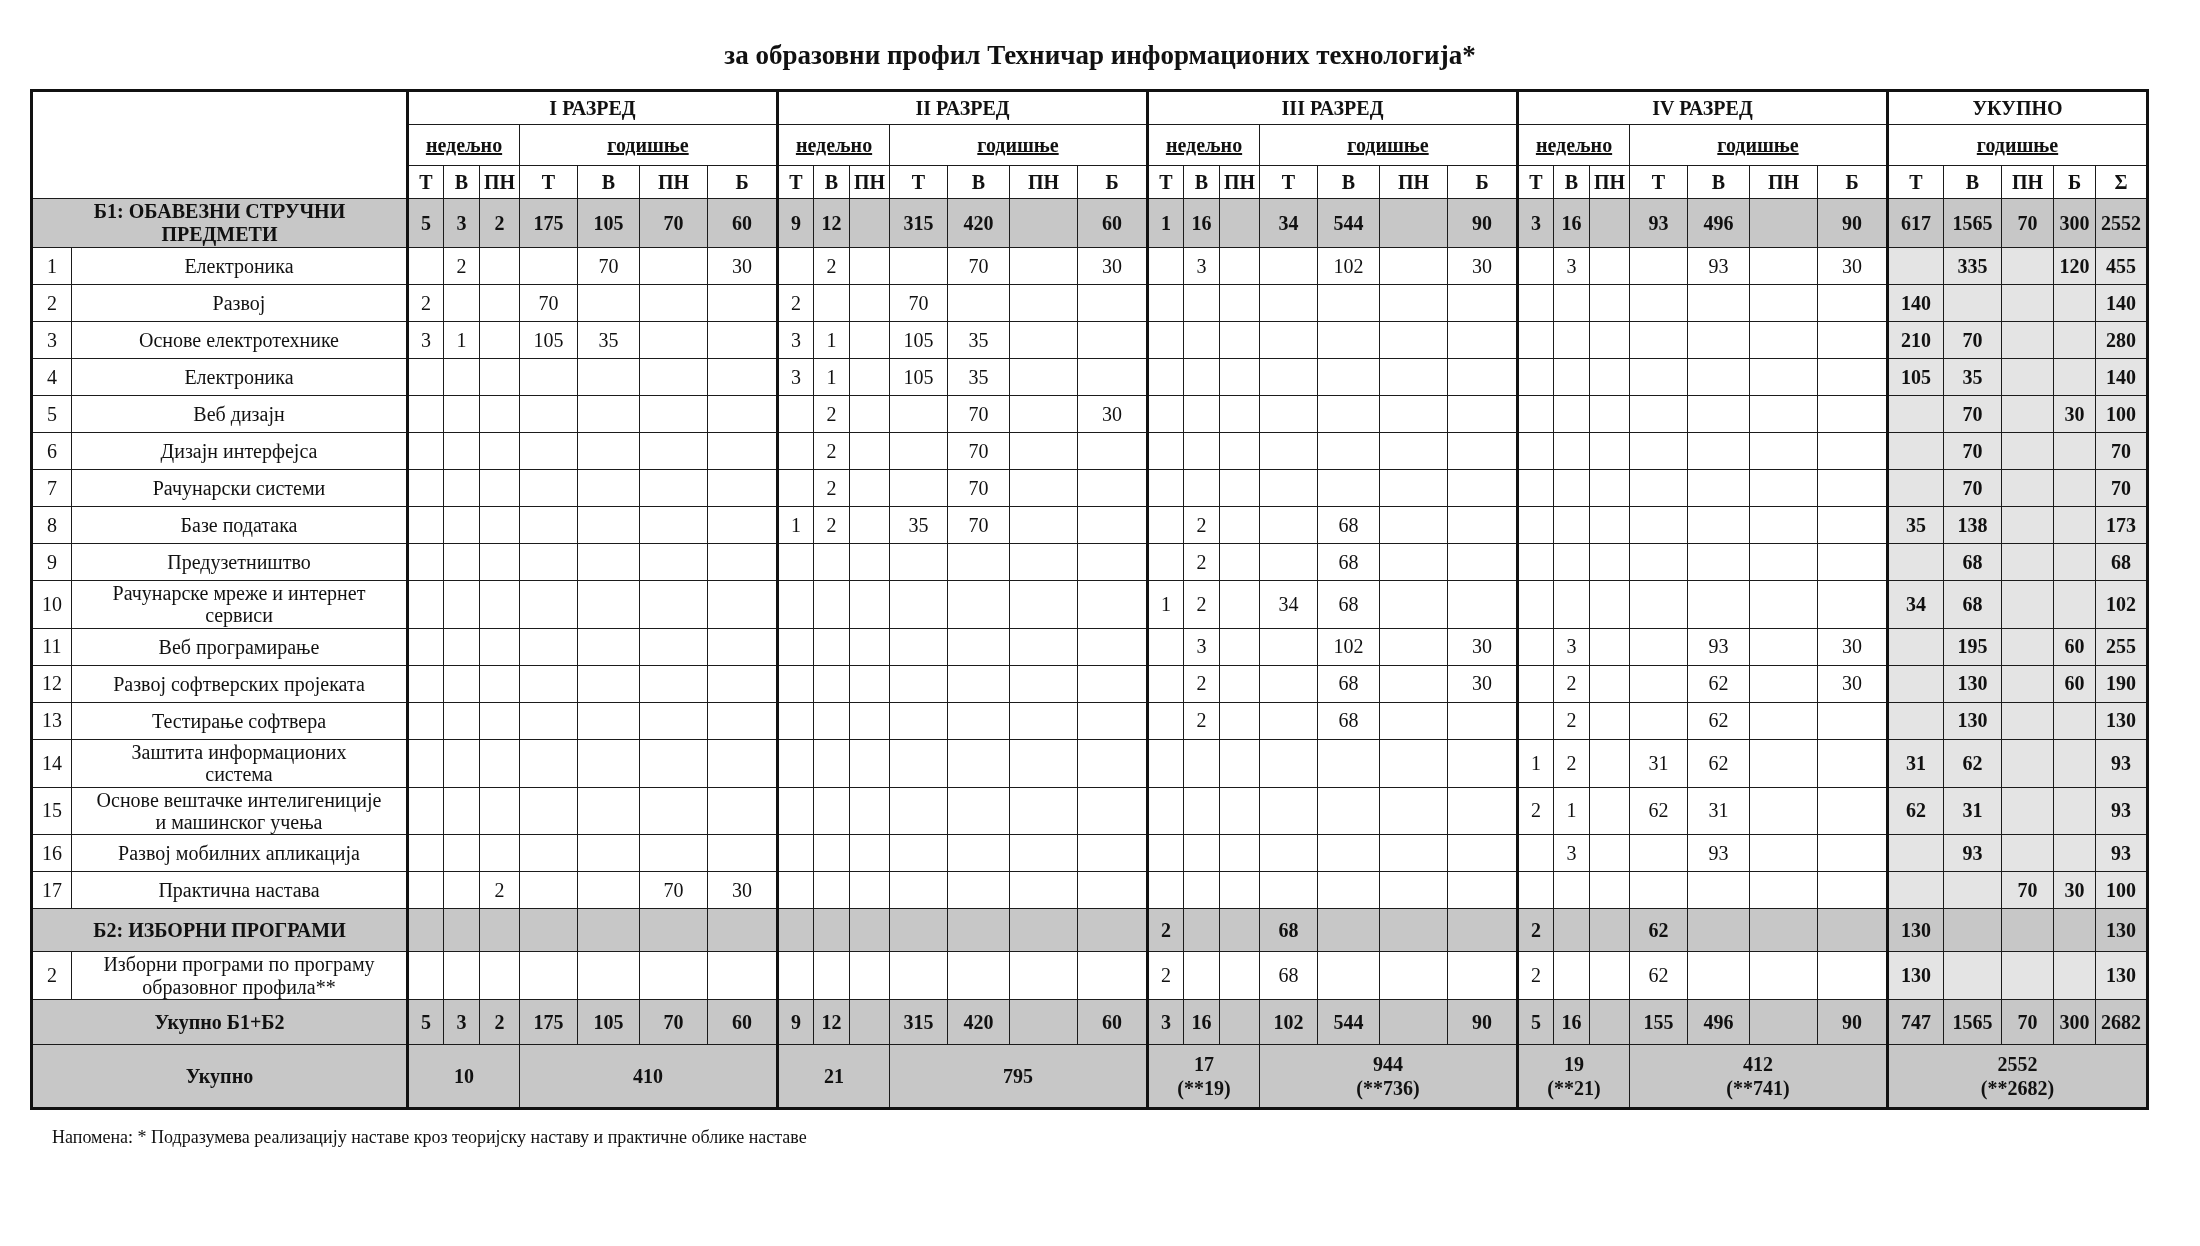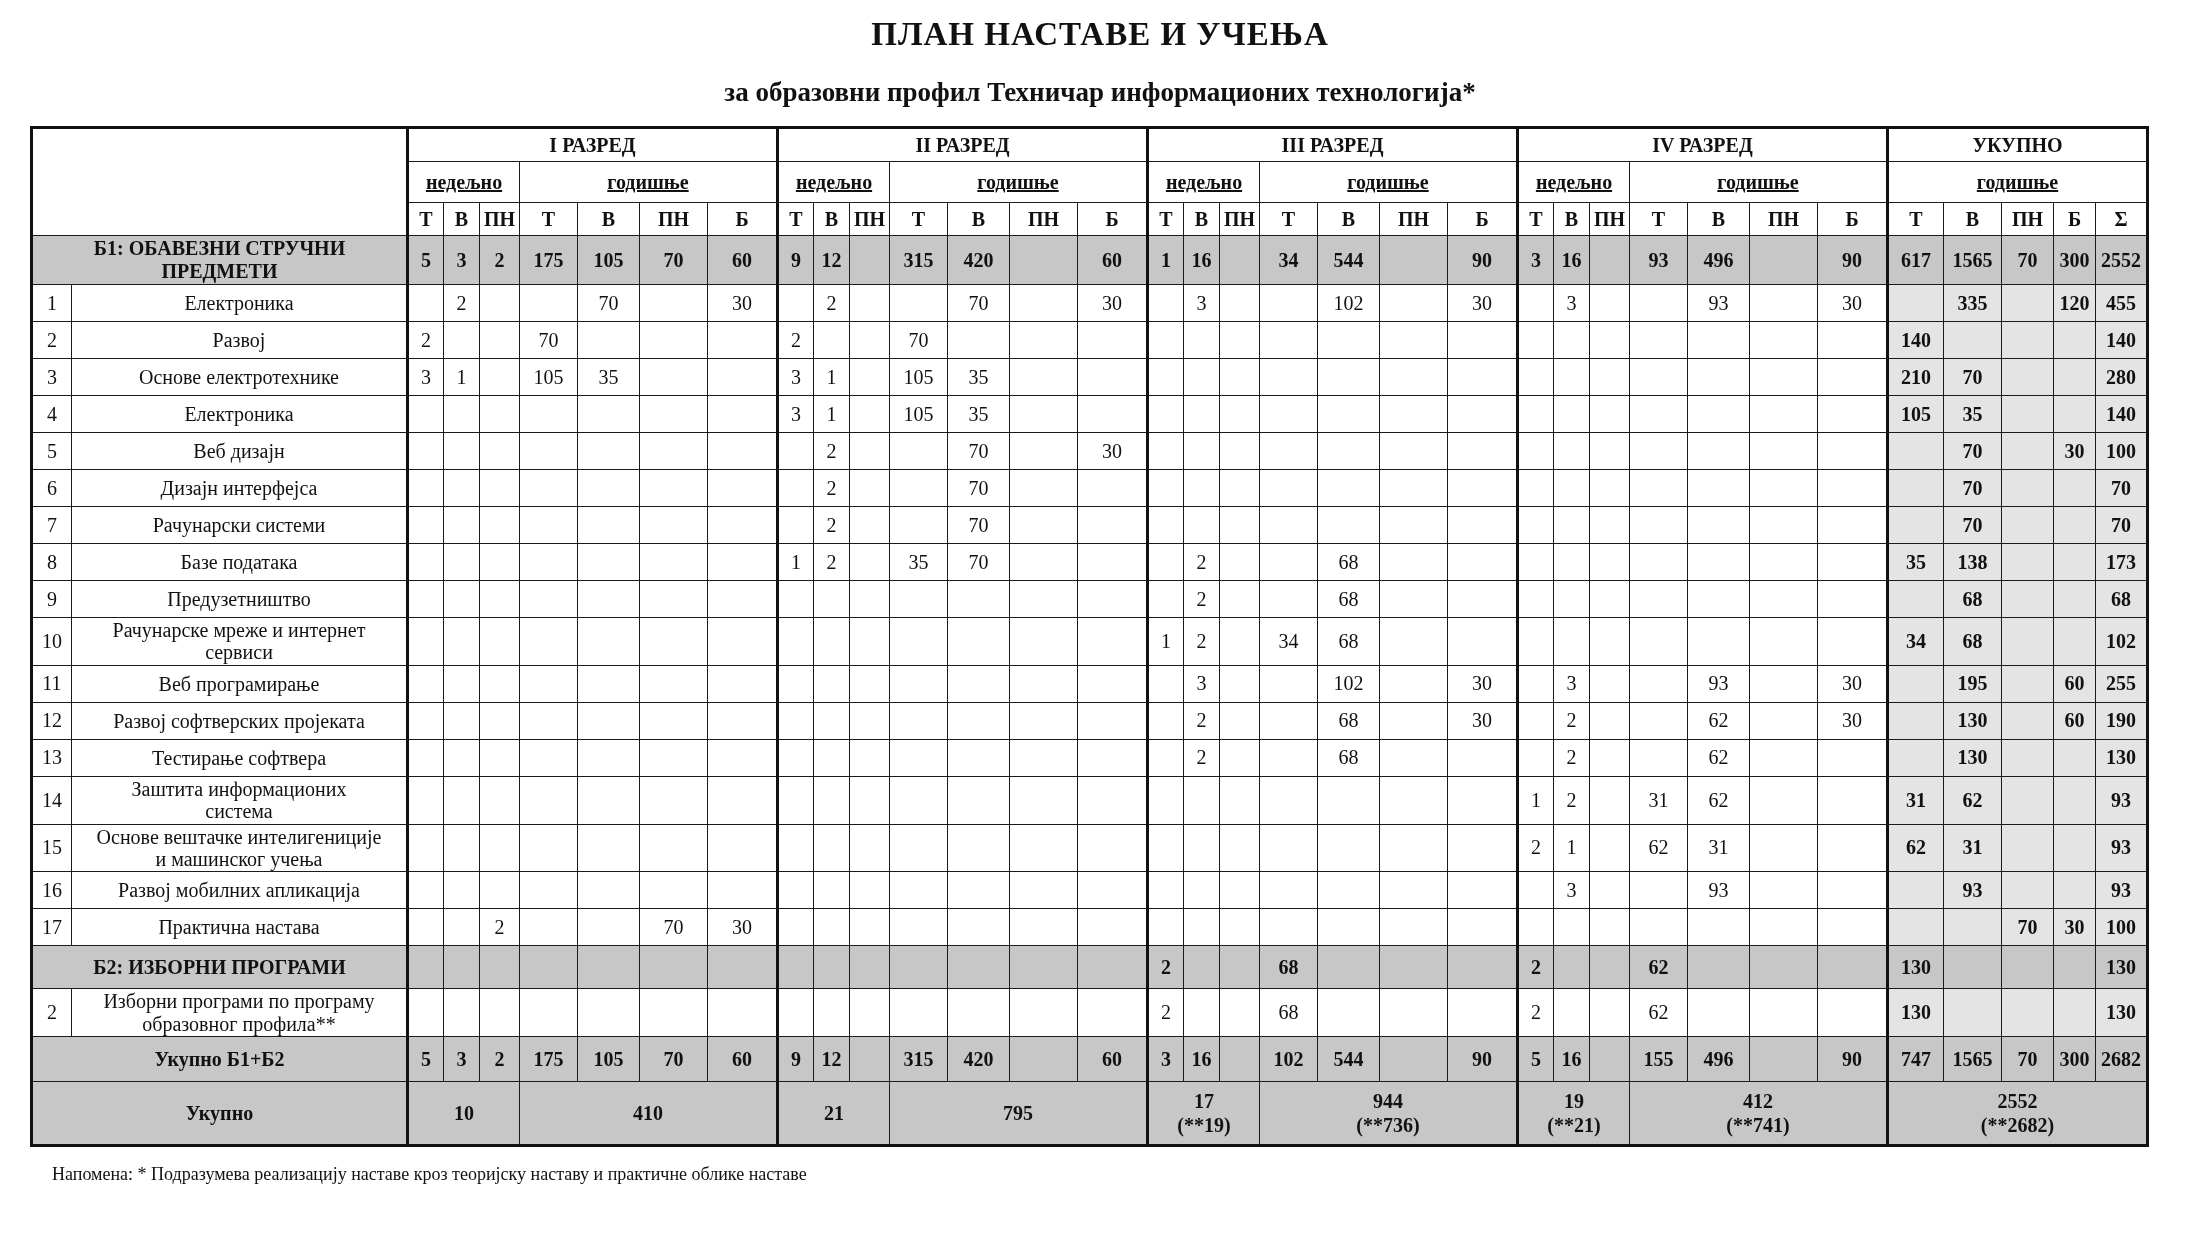--- a/index.html
+++ b/index.html
@@ -42,21 +42,20 @@
     line-height:1.2;height:60px;
   }
   tr.grand td.label{text-align:left;padding-left:8px;vertical-align:bottom;padding-bottom:6px;}
   .notes{margin:14px 0 0 52px;font-size:18px;line-height:1.45;}
   .notes .l2{padding-left:152px;}
 </style>
 </head>
 <body>
 
 <div class="titles">
-  <div class="t1">ПЛАН НАСТАВЕ И УЧЕЊА</div>
   <div class="t2">за образовни профил Техничар информационих технологија*</div>
 </div>
 
 <table id="t">
     <colgroup>
       <col style="width: 34px;">
       <col style="width: 336px;">
       <col style="width: 36px;">
       <col style="width: 36px;">
       <col style="width: 40px;">

